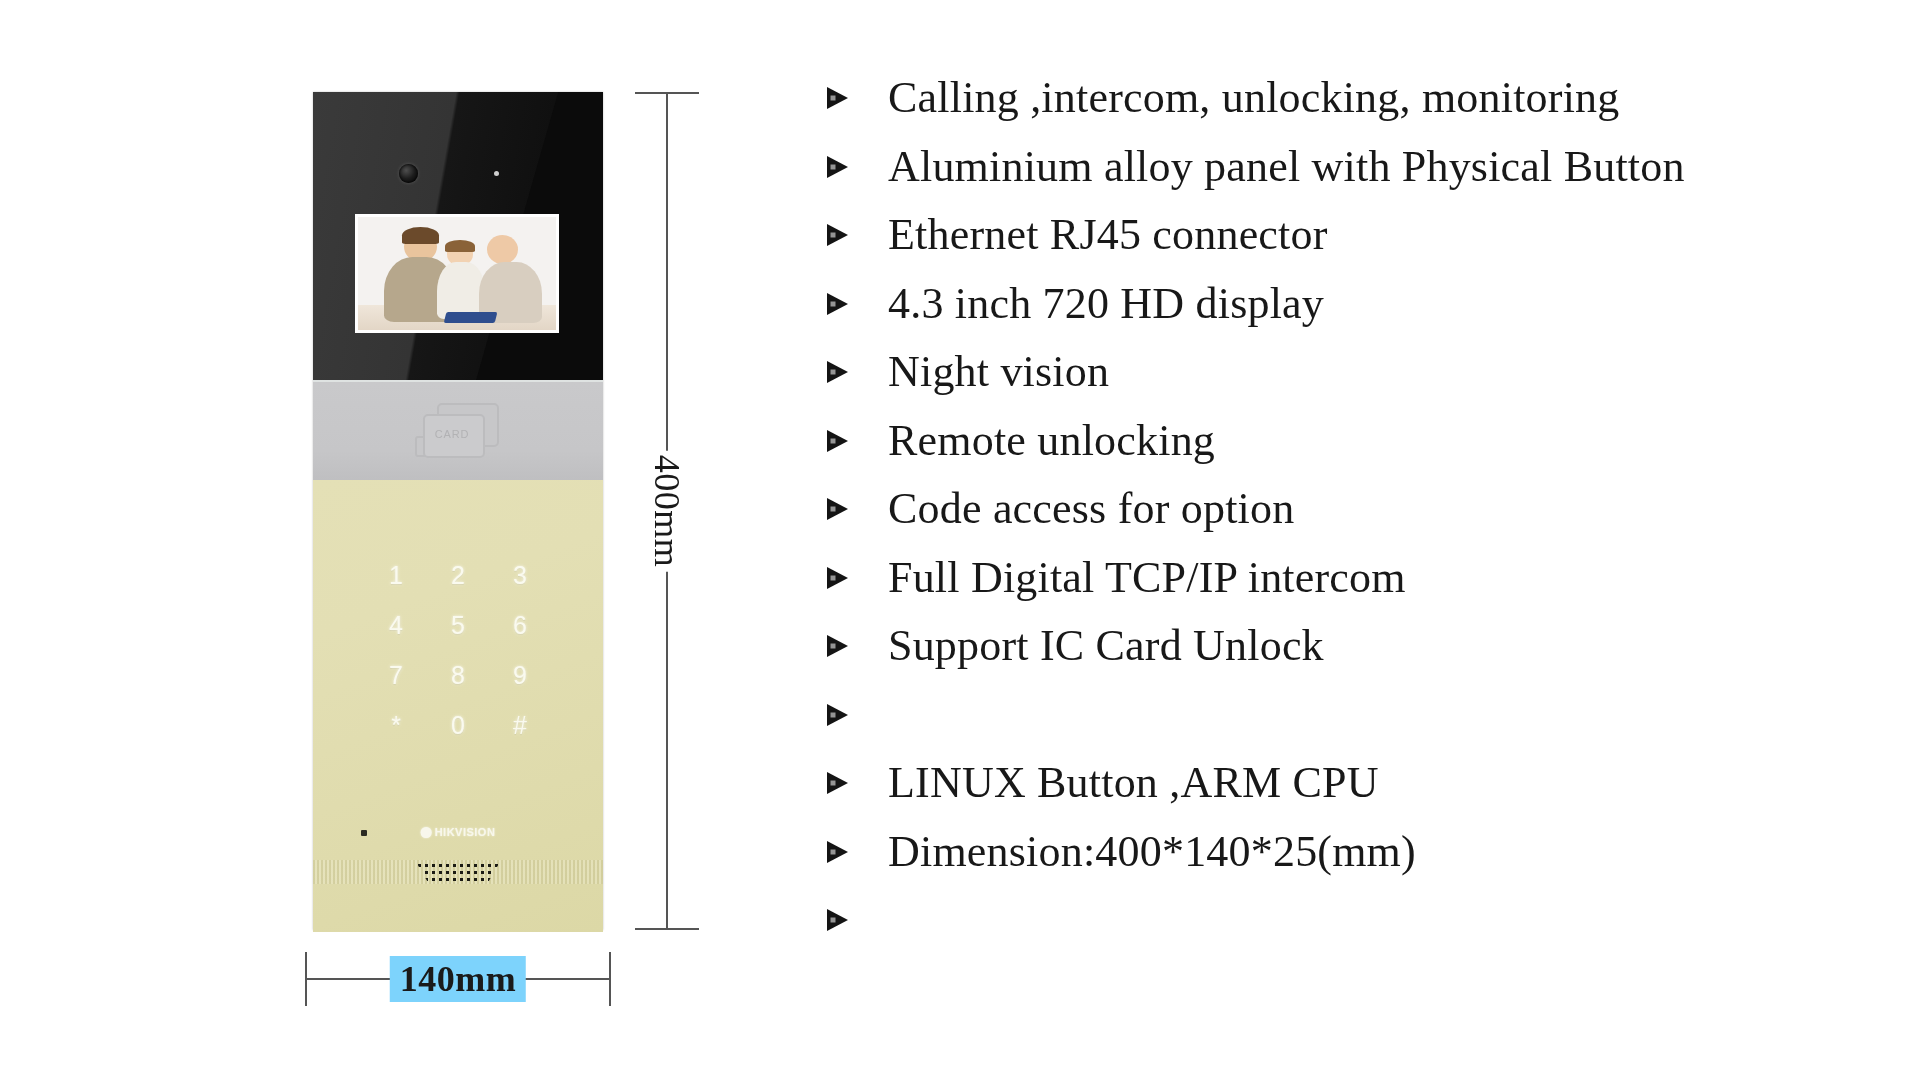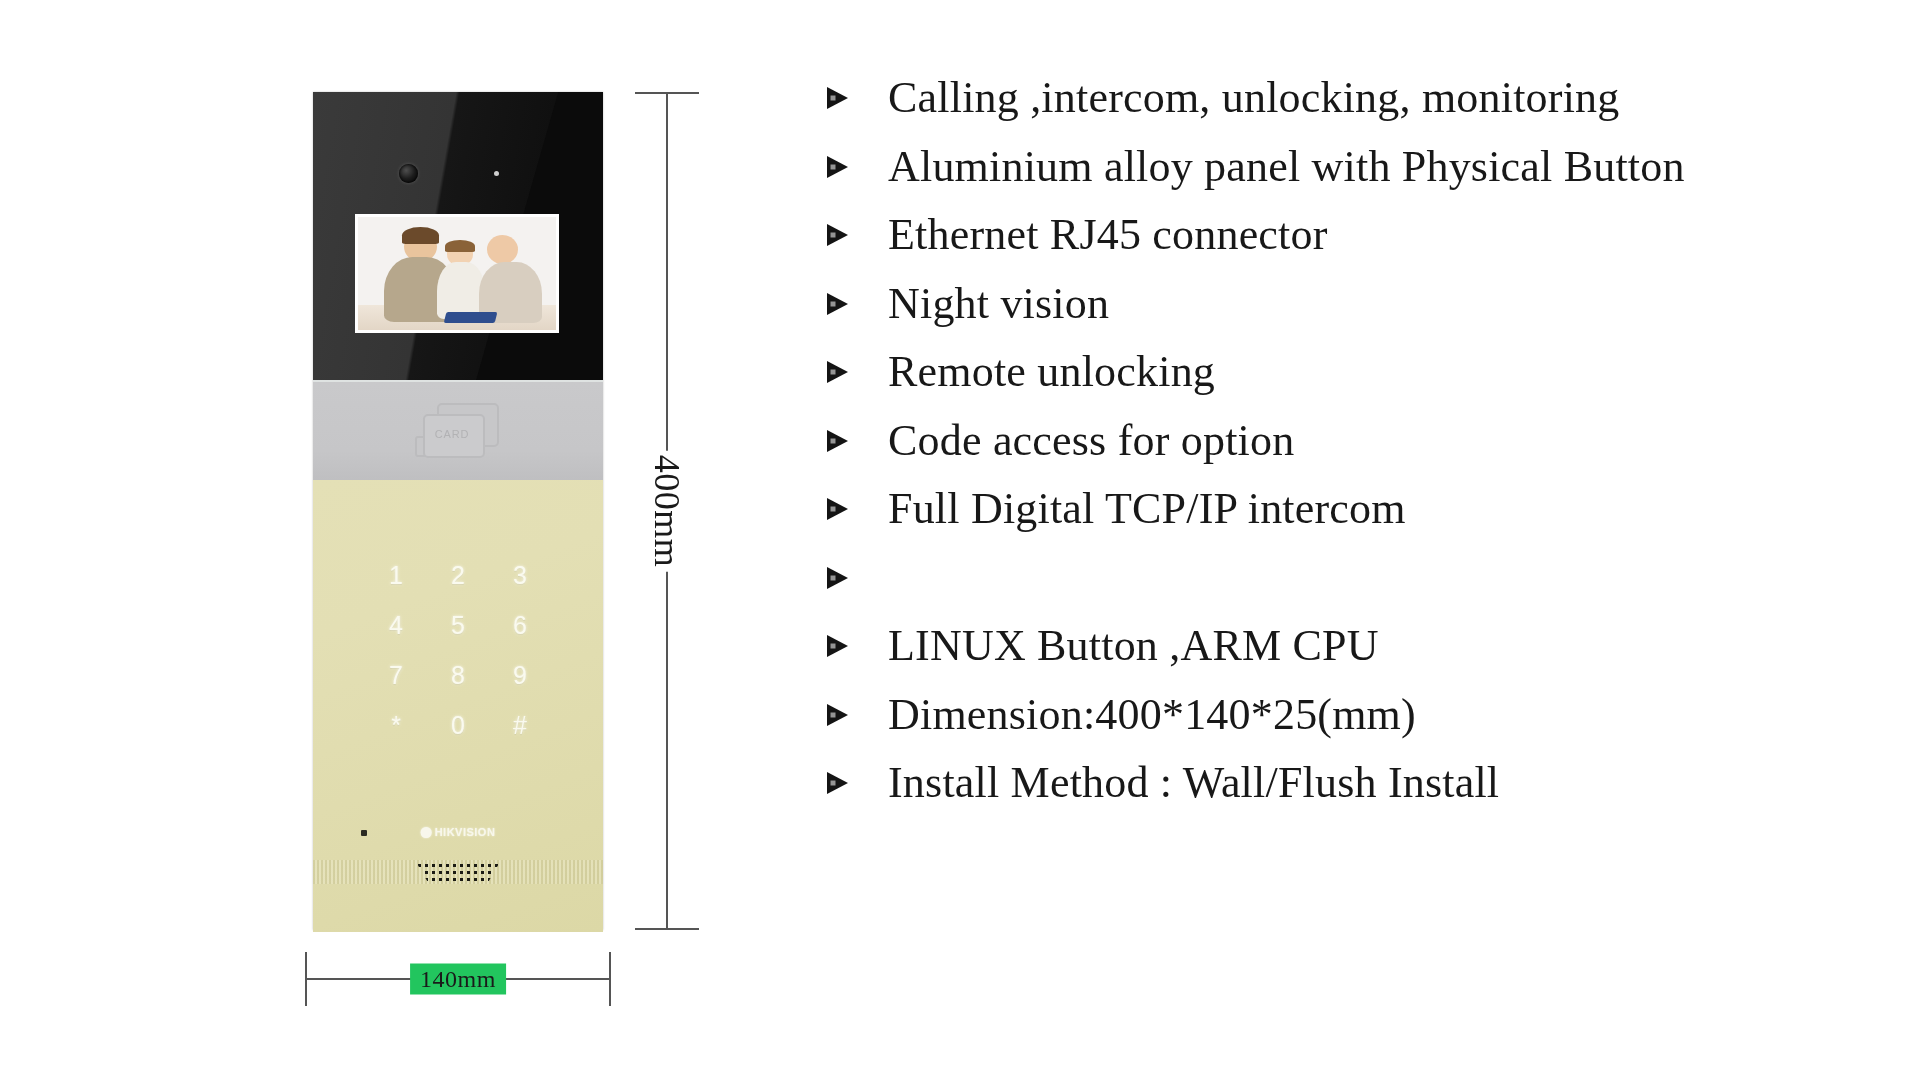--- a/index.html
+++ b/index.html
@@ -273,25 +273,26 @@
     width: 2px; height: 54px;
     background: #555;
   }
   #dim-h-cap-left { left: 0; }
   #dim-h-cap-right { right: 0; }
   #dim-h-label {
     position: absolute;
     left: 50%; top: 50%;
     transform: translate(-50%,-50%);
     white-space: nowrap;
-    font-size: 24px;
+    font-size: 36px;
     color: #1a1a1a;
-    background: #22c55e;
+    background: #7dd3fc;
     padding: 2px 10px;
     letter-spacing: .5px;
+    font-weight: bold;
   }
 
   
   #features {
     position: absolute;
     left: 820px;
     top: 64px;
     width: 1080px;
   }
   .feature-row {
@@ -425,20 +426,29 @@
   <div class="feature-row">
     <span class="bullet">
       <svg width="26" height="26" viewBox="0 0 26 26" aria-hidden="true">
         <path d="M3 2 L24 13 L3 24 Z" fill="#141414"></path>
         <rect x="6.5" y="10.5" width="5" height="5" fill="#ffffff" opacity="0.55"></rect>
       </svg>
     </span>
     <span class="feature-text">Ethernet RJ45 connector</span>
   </div>
 
+  <div class="feature-row">
+    <span class="bullet">
+      <svg width="26" height="26" viewBox="0 0 26 26" aria-hidden="true">
+        <path d="M3 2 L24 13 L3 24 Z" fill="#141414"></path>
+        <rect x="6.5" y="10.5" width="5" height="5" fill="#ffffff" opacity="0.55"></rect>
+      </svg>
+    </span>
+    <span class="feature-text"> 4.3  inch 720 HD display</span>
+  </div>
 
   <div class="feature-row">
     <span class="bullet">
       <svg width="26" height="26" viewBox="0 0 26 26" aria-hidden="true">
         <path d="M3 2 L24 13 L3 24 Z" fill="#141414"></path>
         <rect x="6.5" y="10.5" width="5" height="5" fill="#ffffff" opacity="0.55"></rect>
       </svg>
     </span>
     <span class="feature-text">Night vision</span>
   </div>
@@ -466,20 +476,29 @@
   <div class="feature-row">
     <span class="bullet">
       <svg width="26" height="26" viewBox="0 0 26 26" aria-hidden="true">
         <path d="M3 2 L24 13 L3 24 Z" fill="#141414"></path>
         <rect x="6.5" y="10.5" width="5" height="5" fill="#ffffff" opacity="0.55"></rect>
       </svg>
     </span>
     <span class="feature-text">Full Digital TCP/IP intercom</span>
   </div>
 
+  <div class="feature-row">
+    <span class="bullet">
+      <svg width="26" height="26" viewBox="0 0 26 26" aria-hidden="true">
+        <path d="M3 2 L24 13 L3 24 Z" fill="#141414"></path>
+        <rect x="6.5" y="10.5" width="5" height="5" fill="#ffffff" opacity="0.55"></rect>
+      </svg>
+    </span>
+    <span class="feature-text">Support IC Card Unlock</span>
+  </div>
 
   <div class="feature-row">
     <span class="bullet">
       <svg width="26" height="26" viewBox="0 0 26 26" aria-hidden="true">
         <path d="M3 2 L24 13 L3 24 Z" fill="#141414"></path>
         <rect x="6.5" y="10.5" width="5" height="5" fill="#ffffff" opacity="0.55"></rect>
       </svg>
     </span>
   </div>
 
@@ -503,16 +522,15 @@
     <span class="feature-text">Dimension:400*140*25(mm)</span>
   </div>
 
   <div class="feature-row">
     <span class="bullet">
       <svg width="26" height="26" viewBox="0 0 26 26" aria-hidden="true">
         <path d="M3 2 L24 13 L3 24 Z" fill="#141414"></path>
         <rect x="6.5" y="10.5" width="5" height="5" fill="#ffffff" opacity="0.55"></rect>
       </svg>
     </span>
-    <span class="feature-text">Install Method : Wall/Flush Install</span>
   </div>
 
 </div>
 
 </body></html>

